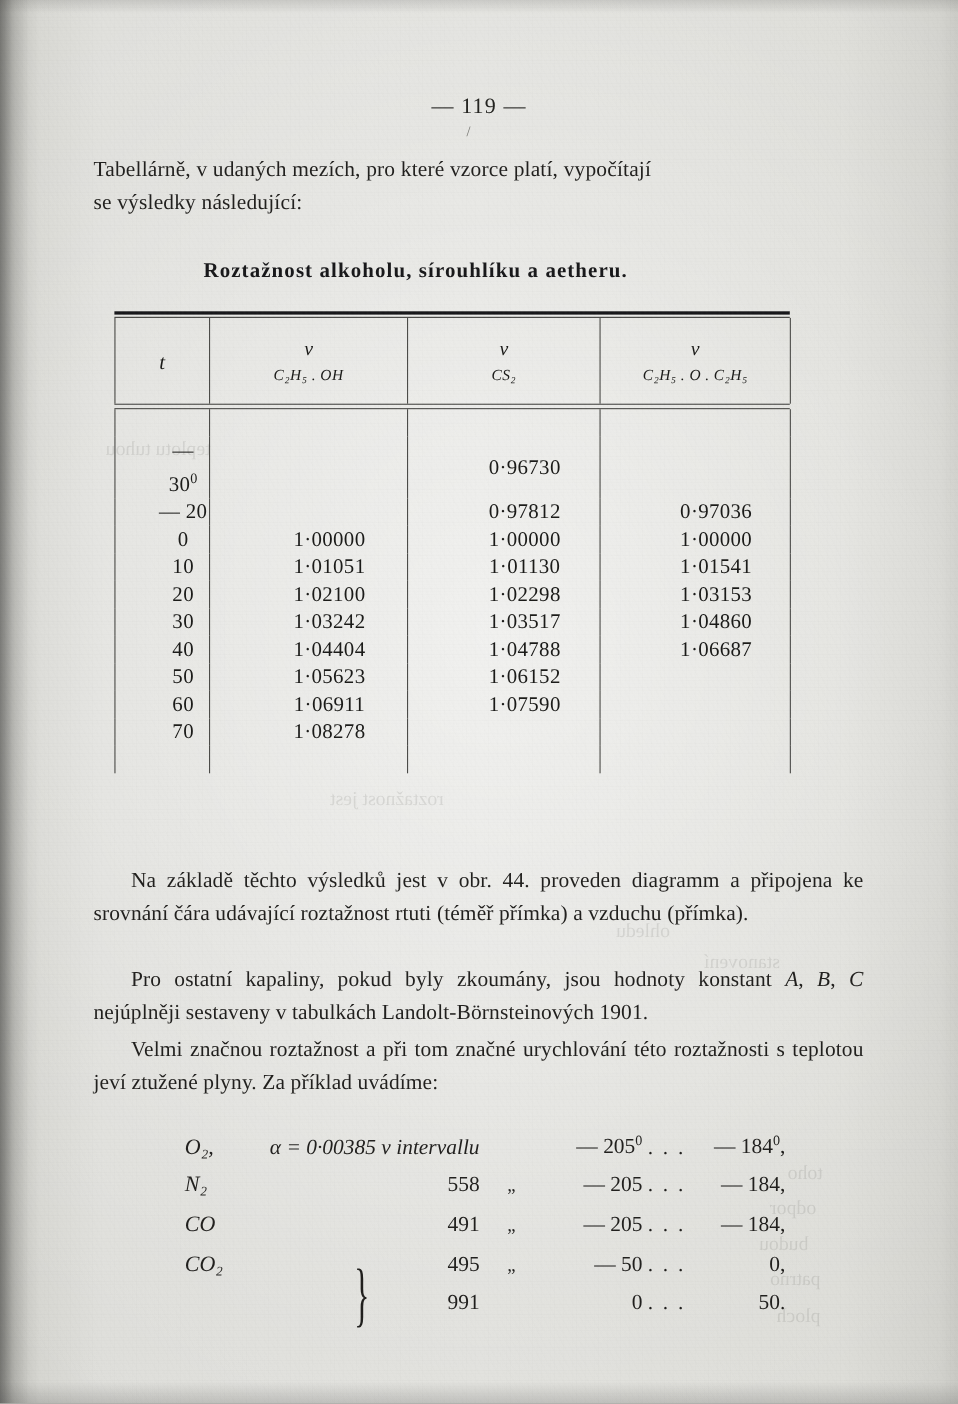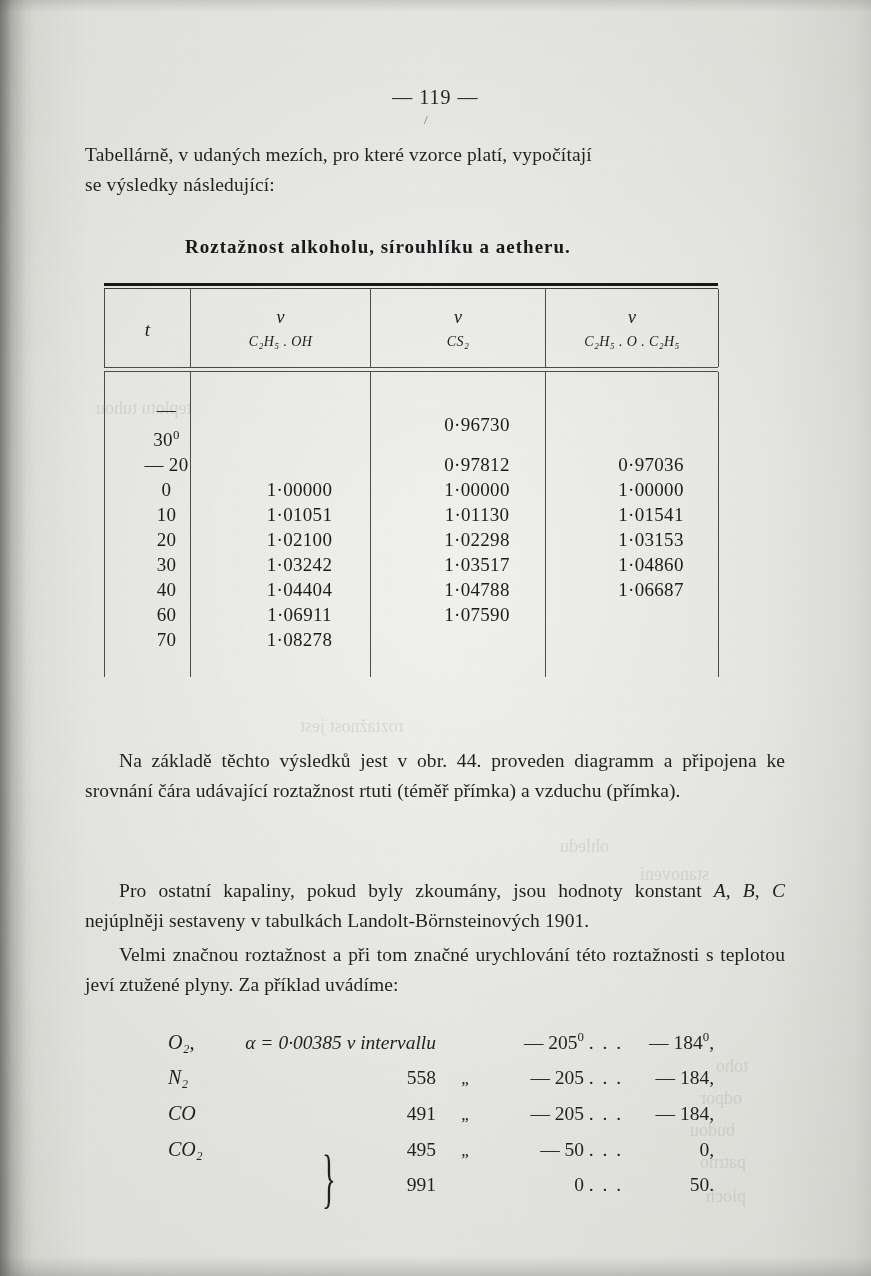--- a/index.html
+++ b/index.html
@@ -371,20 +371,26 @@
               <td class="dcell">1·03517</td>
               <td class="dcell">1·04860</td>
             </tr>
             <tr>
               <td class="dcell tcol">40</td>
               <td class="dcell">1·04404</td>
               <td class="dcell">1·04788</td>
               <td class="dcell">1·06687</td>
             </tr>
             <tr>
+              <td class="dcell tcol">50</td>
+              <td class="dcell">1·05623</td>
+              <td class="dcell">1·06152</td>
+              <td class="dcell">&nbsp;</td>
+            </tr>
+            <tr>
               <td class="dcell tcol">60</td>
               <td class="dcell">1·06911</td>
               <td class="dcell">1·07590</td>
               <td class="dcell">&nbsp;</td>
             </tr>
             <tr>
               <td class="dcell tcol">70</td>
               <td class="dcell">1·08278</td>
               <td class="dcell">&nbsp;</td>
               <td class="dcell">&nbsp;</td>
@@ -392,21 +398,21 @@
             <tr>
               <td class="dcell" style="height: 24px;">&nbsp;</td>
               <td class="dcell" style="height: 24px;">&nbsp;</td>
               <td class="dcell" style="height: 24px;">&nbsp;</td>
               <td class="dcell" style="height: 24px;">&nbsp;</td>
             </tr>
           </tbody>
       </table>
     </div>
 
-    <div class="para" style="top:746px;">
+    <div class="para" style="top:786px;">
       <span class="ind">Na základě těchto výsledků jest v obr. 44. proveden diagramm a připojena ke srovnání čára udávající roztažnost rtuti (téměř přímka) a vzduchu (přímka).</span>
     </div>
 
     <div class="para" style="top:876px;">
       <span class="ind">Pro ostatní kapaliny, pokud byly zkoumány, jsou hodnoty konstant </span><i>A</i>, <i>B</i>, <i>C</i><span> nejúplněji sestaveny v tabulkách Landolt-Börnsteinových 1901.</span>
     </div>
 
     <div class="para" style="top:940px;">
       <span class="ind">Velmi značnou roztažnost a při tom značné urychlování této roztažnosti s teplotou jeví ztužené plyny. Za příklad uvádíme:</span>
     </div>

